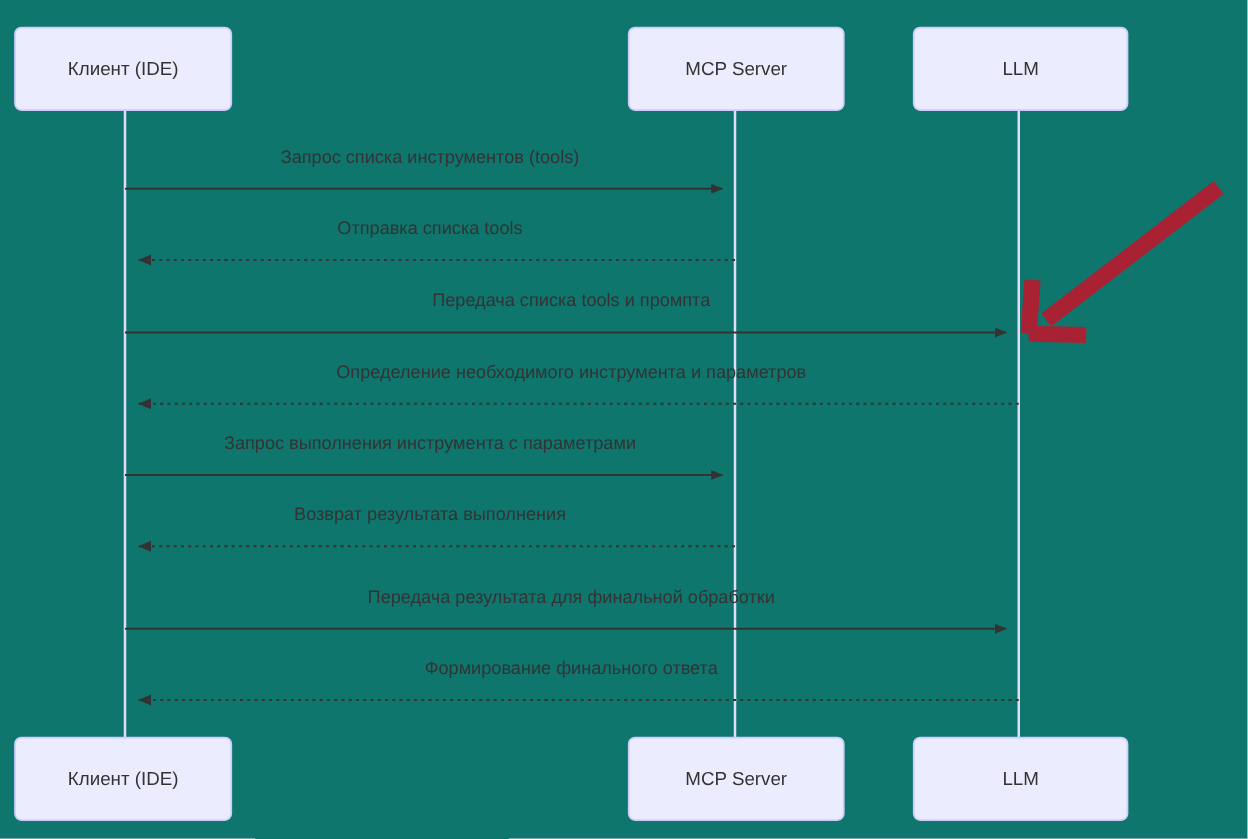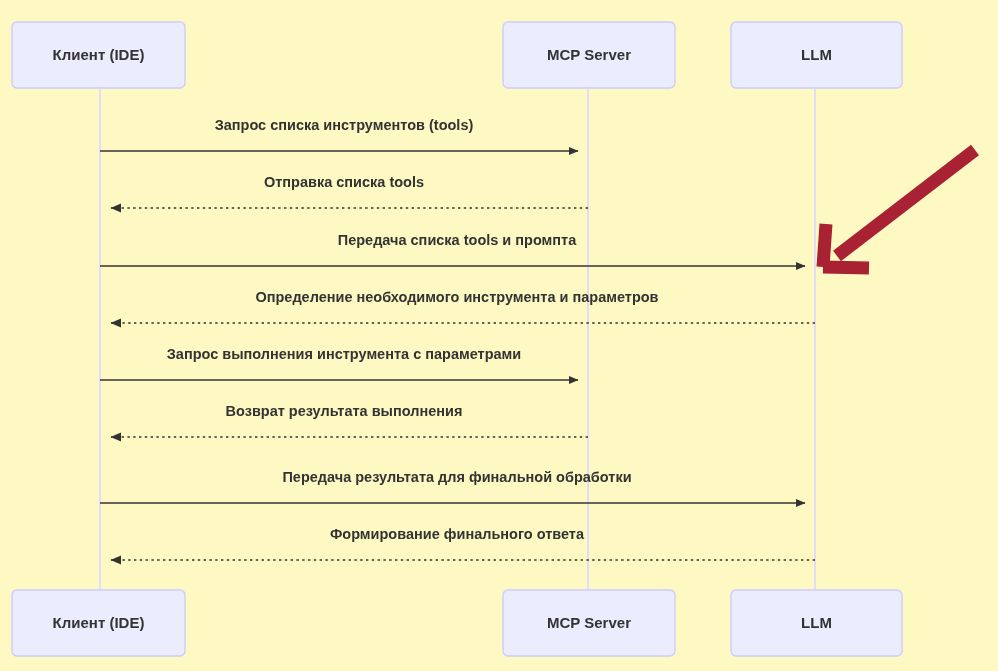--- a/index.html
+++ b/index.html
@@ -7,23 +7,22 @@
     padding: 0;
     background: #ffffff;
   }
   body {
     font-family: "Liberation Sans", sans-serif;
   }
   #diagram-root {
     position: relative;
     width: 998px;
     height: 671px;
-    background: #fef9c3;
+    background: #0f766e;
     overflow: hidden;
-    font-weight: bold;
   }
   svg.diagram-canvas {
     position: absolute;
     top: 0;
     left: 0;
     width: 998px;
     height: 671px;
     display: block;
   }
   .participant-box {

